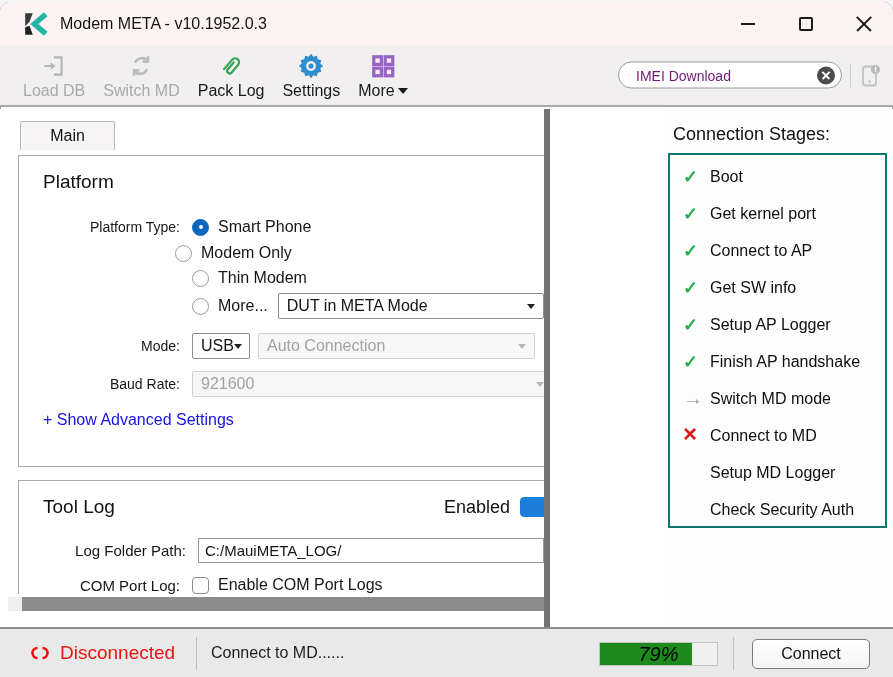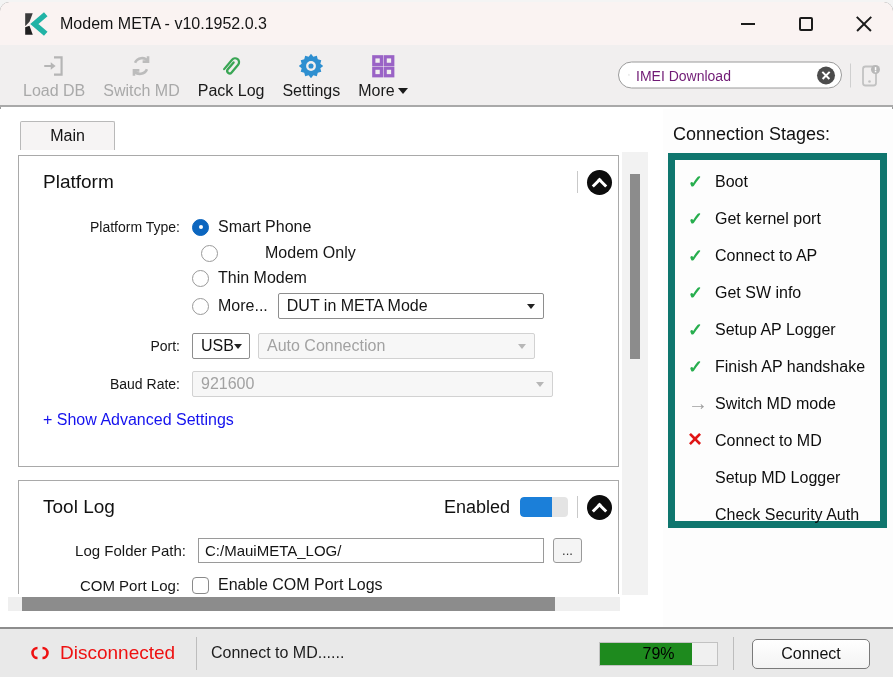--- a/index.html
+++ b/index.html
@@ -30,21 +30,21 @@
   .caret-down { display:inline-block; margin-left:3px; width:0; height:0; border-left:5px solid transparent; border-right:5px solid transparent; border-top:6px solid #1a1a1a; }
   .search-group { position:absolute; right:12px; top:50%; transform:translateY(-50%); display:flex; align-items:center; }
   .search-pill { display:flex; align-items:center; width:224px; height:27px; background:#fff; border:1px solid #9a9a9a; border-radius:14px; padding:0 6px 0 9px; }
   .search-pill input { flex:1; border:none; outline:none; font-size:14px; color:#701a75; background:transparent; margin-left:6px; font-family:"Liberation Sans",sans-serif; }
   .clear-btn { position:relative; width:18px; height:18px; border-radius:50%; background:#4c4c4c; cursor:pointer; flex:none; }
   .clear-btn::before,.clear-btn::after { content:""; position:absolute; left:4px; top:8.2px; width:10px; height:1.6px; background:#fff; }
   .clear-btn::before { transform:rotate(45deg); } .clear-btn::after { transform:rotate(-45deg); }
   .vsep { width:1px; height:24px; background:#cfcfcf; margin:0 8px; }
 
   
-  .main-col { position:absolute; left:0; top:107px; width:668px; bottom:50px; background:#fff; border-right:2px solid #737373; }
+  .main-col { position:absolute; left:0; top:107px; width:550px; bottom:50px; background:#fff; border-right:6px solid #737373; }
   .tabstrip { position:relative; height:41px; }
   .tab { position:absolute; left:20px; bottom:0; width:95px; height:29px; background:#f6f4f4; border:1px solid #b9b9b9; border-bottom:none; border-radius:2px 2px 0 0; display:flex; align-items:center; justify-content:center; font-size:16px; color:#121212; cursor:pointer; }
   .scrollarea { position:absolute; left:0; right:0; top:41px; bottom:0; overflow:hidden; }
 
   .panel { position:absolute; left:18px; width:601px; background:#fff; border:1px solid #a9a9a9; }
   .panel-platform { top:5px; height:312px; }
   .panel-toollog { top:330px; height:114px; border-bottom:none; overflow:hidden; }
   .panel-head { position:absolute; left:0; right:0; top:0; height:52px; display:flex; align-items:center; padding:0 6px 0 24px; }
   .panel-title { font-size:19px; color:#111; }
   .head-right { margin-left:auto; display:flex; align-items:center; }
@@ -77,37 +77,37 @@
 
   
   .v-scroll { position:absolute; left:622px; top:2px; width:26px; height:443px; background:#f2f2f2; }
   .v-thumb { position:absolute; left:8px; top:22px; width:10px; height:185px; background:#8c8c8c; cursor:pointer; }
   .h-scroll { position:absolute; left:8px; top:447px; width:612px; height:14px; background:#efefef; }
   .h-thumb { position:absolute; left:14px; top:0; width:533px; height:14px; background:#8c8c8c; cursor:pointer; }
 
   
   .right-col { position:absolute; left:663px; top:107px; right:0; bottom:50px; background:#fdfdfd; }
   .stages-title { position:absolute; left:10px; top:15px; font-size:18px; color:#111; }
-  .stages-box { position:absolute; left:5px; top:44px; width:219px; height:375px; border:7px solid #0f766e; background:#fdfdfd; padding-top:3px; }
+  .stages-box { position:absolute; left:5px; top:44px; width:219px; height:375px; border:2px solid #0f766e; background:#fdfdfd; padding-top:3px; }
   .stage-row { height:37px; display:flex; align-items:center; padding-left:13px; }
   .stage-icon { width:27px; flex:none; font-size:18px; line-height:18px; }
   .stage-icon[data-status="done"]::before { content:"\2713"; color:#27ae4e; font-weight:bold; }
   .stage-icon[data-status="current"]::before { content:"\2192"; color:#9e9e9e; font-weight:bold; font-size:20px; }
   .stage-icon[data-status="failed"]::before { content:"\00d7"; color:#e01515; font-weight:bold; font-size:24px; line-height:14px; }
   .stage-label { font-size:16px; color:#0e0e0e; white-space:nowrap; }
 
   
   .statusbar { position:absolute; left:0; right:0; bottom:0; height:50px; background:#e9e9e9; border-top:2px solid #8d8d8d; }
   .disc-group { position:absolute; left:28px; top:0; height:100%; display:flex; align-items:center; }
   .disc-text { font-size:19px; color:#ee1111; margin-left:8px; }
   .sb-sep { position:absolute; top:8px; width:1px; height:33px; background:#bdbdbd; }
   .sb-msg { position:absolute; left:211px; top:50%; transform:translateY(-50%); font-size:16px; color:#1d1d1d; }
   .progress { position:absolute; left:599px; top:13px; width:119px; height:24px; background:#f0f0f0; border:1px solid #c2c2c2; }
   .progress-fill { position:absolute; left:0; top:0; bottom:0; background:#1e8a1e; }
-  .progress-label { position:absolute; inset:0; display:flex; align-items:center; justify-content:center; font-size:16px; color:#000; }
+  .progress-label { position:absolute; inset:0; display:flex; align-items:center; justify-content:center; font-size:20px; color:#000;font-style:italic; }
   .connect-btn { position:absolute; left:752px; top:10px; width:118px; height:30px; background:linear-gradient(#ffffff,#f3f3f3); border:1px solid #7a7a7a; border-radius:5px; font-size:16px; color:#111; display:flex; align-items:center; justify-content:center; cursor:pointer; }
 </style>
 </head>
 <body>
 
 <div class="screen">
   <div class="window">
 
     <div class="titlebar">
       <svg class="app-logo" viewBox="0 0 24 24">
@@ -218,39 +218,39 @@
               <div class="head-sep"></div>
               <div class="collapse-btn"></div>
             </div>
           </div>
 
           <div class="frow" style="left:18px; top:62px;">
             <div class="flabel">Platform Type:</div>
             <span class="radio" data-selected="true"></span>
             <span class="radio-label">Smart Phone</span>
           </div>
-          <div class="frow" style="left:182px; top:88px;gap:38px;">
+          <div class="frow" style="left:156px; top:88px;">
             <span class="radio" data-selected="false"></span>
             <span class="radio-label">Modem Only</span>
           </div>
           <div class="frow" style="left:173px; top:113px;">
             <span class="radio" data-selected="false"></span>
             <span class="radio-label">Thin Modem</span>
           </div>
           <div class="frow" style="left:173px; top:137px;">
             <span class="radio" data-selected="false"></span>
             <span class="radio-label">More...</span>
             <div class="combo" style="width:266px; margin-left:10px;">
               <span>DUT in META Mode</span>
               <span class="arrow"></span>
             </div>
           </div>
 
           <div class="frow" style="left:18px; top:177px;">
-            <div class="flabel">Port:</div>
+            <div class="flabel">Mode:</div>
             <div class="combo" style="width:58px;">
               <span>USB</span>
               <span class="arrow"></span>
             </div>
             <div class="combo disabled" style="width:277px; margin-left:8px;">
               <span>Auto Connection</span>
               <span class="arrow"></span>
             </div>
           </div>
 

